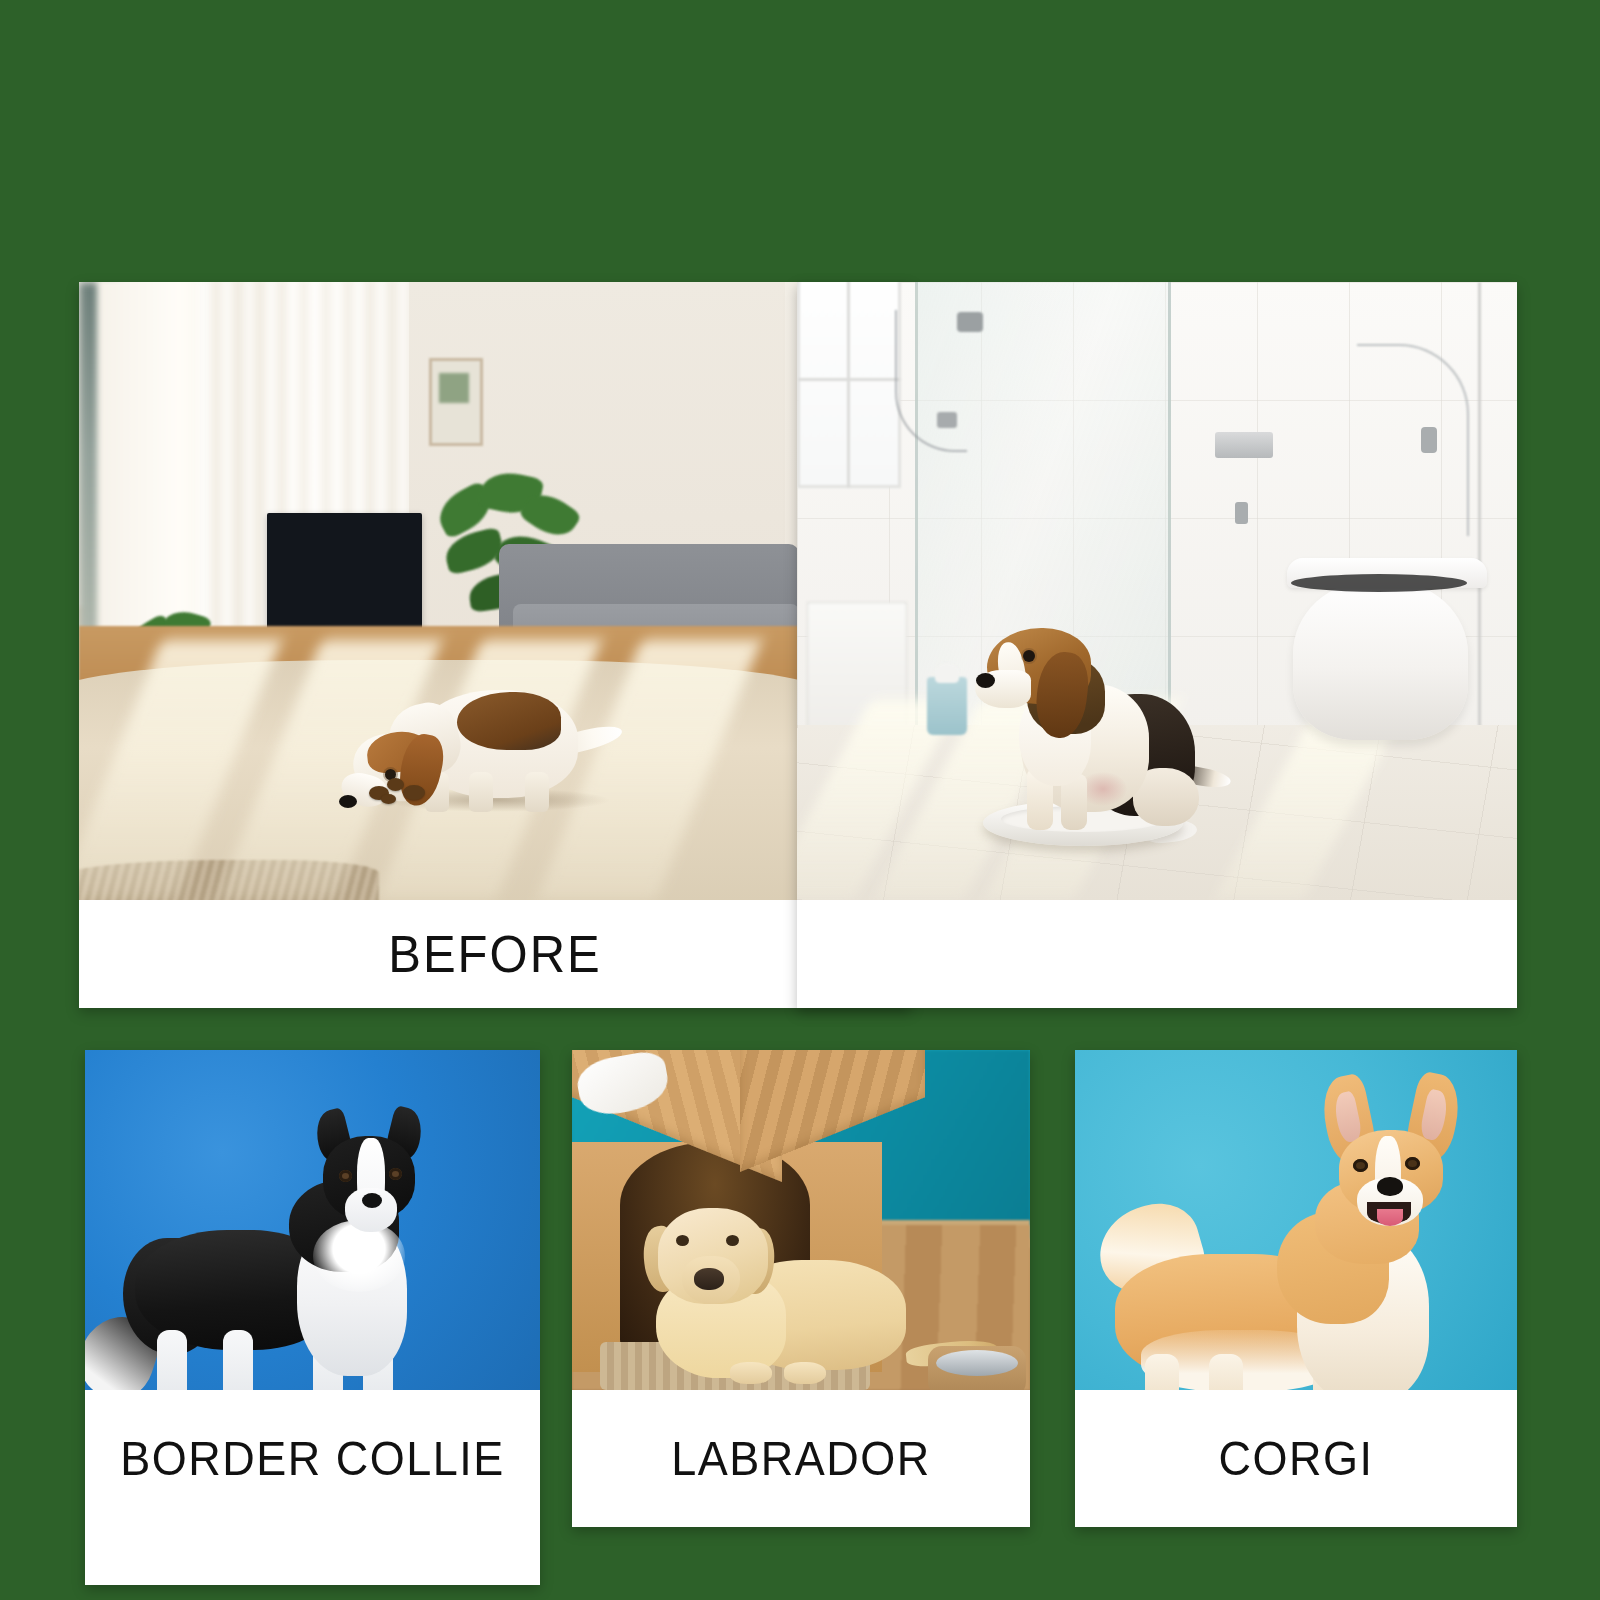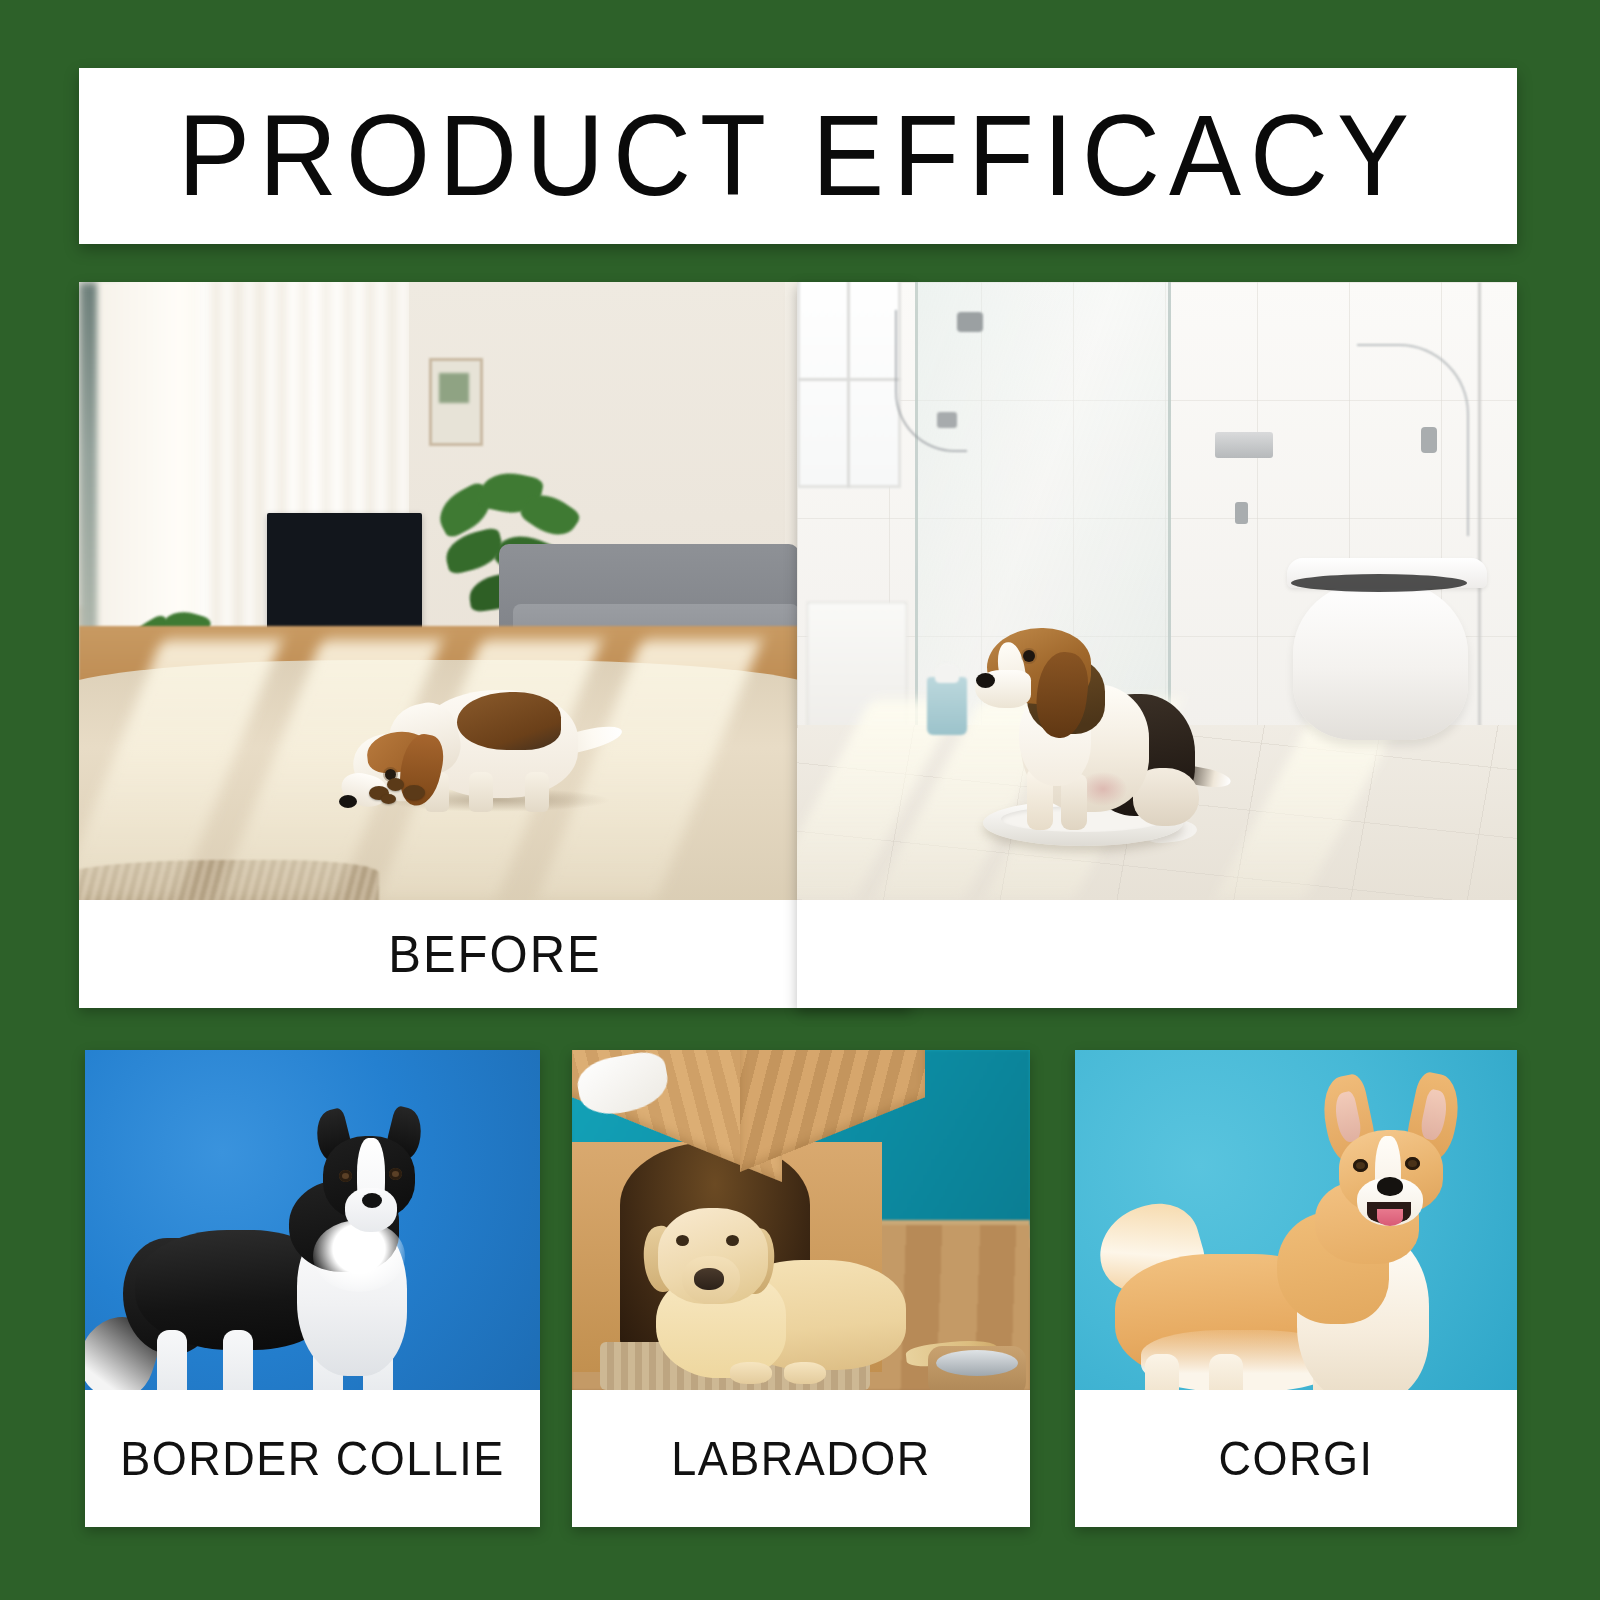--- a/index.html
+++ b/index.html
@@ -78,21 +78,21 @@
     letter-spacing: 1.5px;
   }
 
   
   #card-before { left: 79px;  top: 282px; width: 832px; height: 726px; }
   #card-after  { left: 797px; top: 282px; width: 720px; height: 726px; }
   #card-before .card-photo, #card-after .card-photo { height: 618px; }
   #card-before .card-caption, #card-after .card-caption { height: 108px; }
 
   
-  #card-collie   { left: 85px;   top: 1050px; width: 455px; height: 477px; }
+  #card-collie   { left: 85px;   top: 1050px; width: 455px; height: 535px; }
   #card-labrador { left: 572px;  top: 1050px; width: 458px; height: 477px; }
   #card-corgi    { left: 1075px; top: 1050px; width: 442px; height: 477px; }
   #card-collie .card-photo, #card-labrador .card-photo, #card-corgi .card-photo { height: 340px; }
   #card-collie .card-caption, #card-labrador .card-caption, #card-corgi .card-caption { height: 137px; }
 
   
   .scene-living {
     position: absolute; inset: 0;
     background:
       linear-gradient(180deg, #f3efe7 0%, #efe9df 52%, #e2d6c4 53%, #d9cbb6 100%);
@@ -818,23 +818,20 @@
     position: absolute; bottom: -12px; width: 34px; height: 60px;
     background: linear-gradient(180deg, #fbf4e7 0%, #ecdcc2 100%);
     border-radius: 12px;
   }
 </style>
 </head>
 <body>
 
 <div class="poster">
 
-  <div class="title-banner">
-    <div class="title-text">PRODUCT EFFICACY</div>
-  </div>
 
   <div class="card" id="card-before">
     <div class="card-photo">
       <div class="scene-living">
         <div class="lv-window"></div>
         <div class="lv-curtain"></div>
         <div class="lv-curtain2"></div>
         <div class="lv-wall-corner"></div>
         <div class="lv-frame"></div>
         <div class="lv-plant-big">

